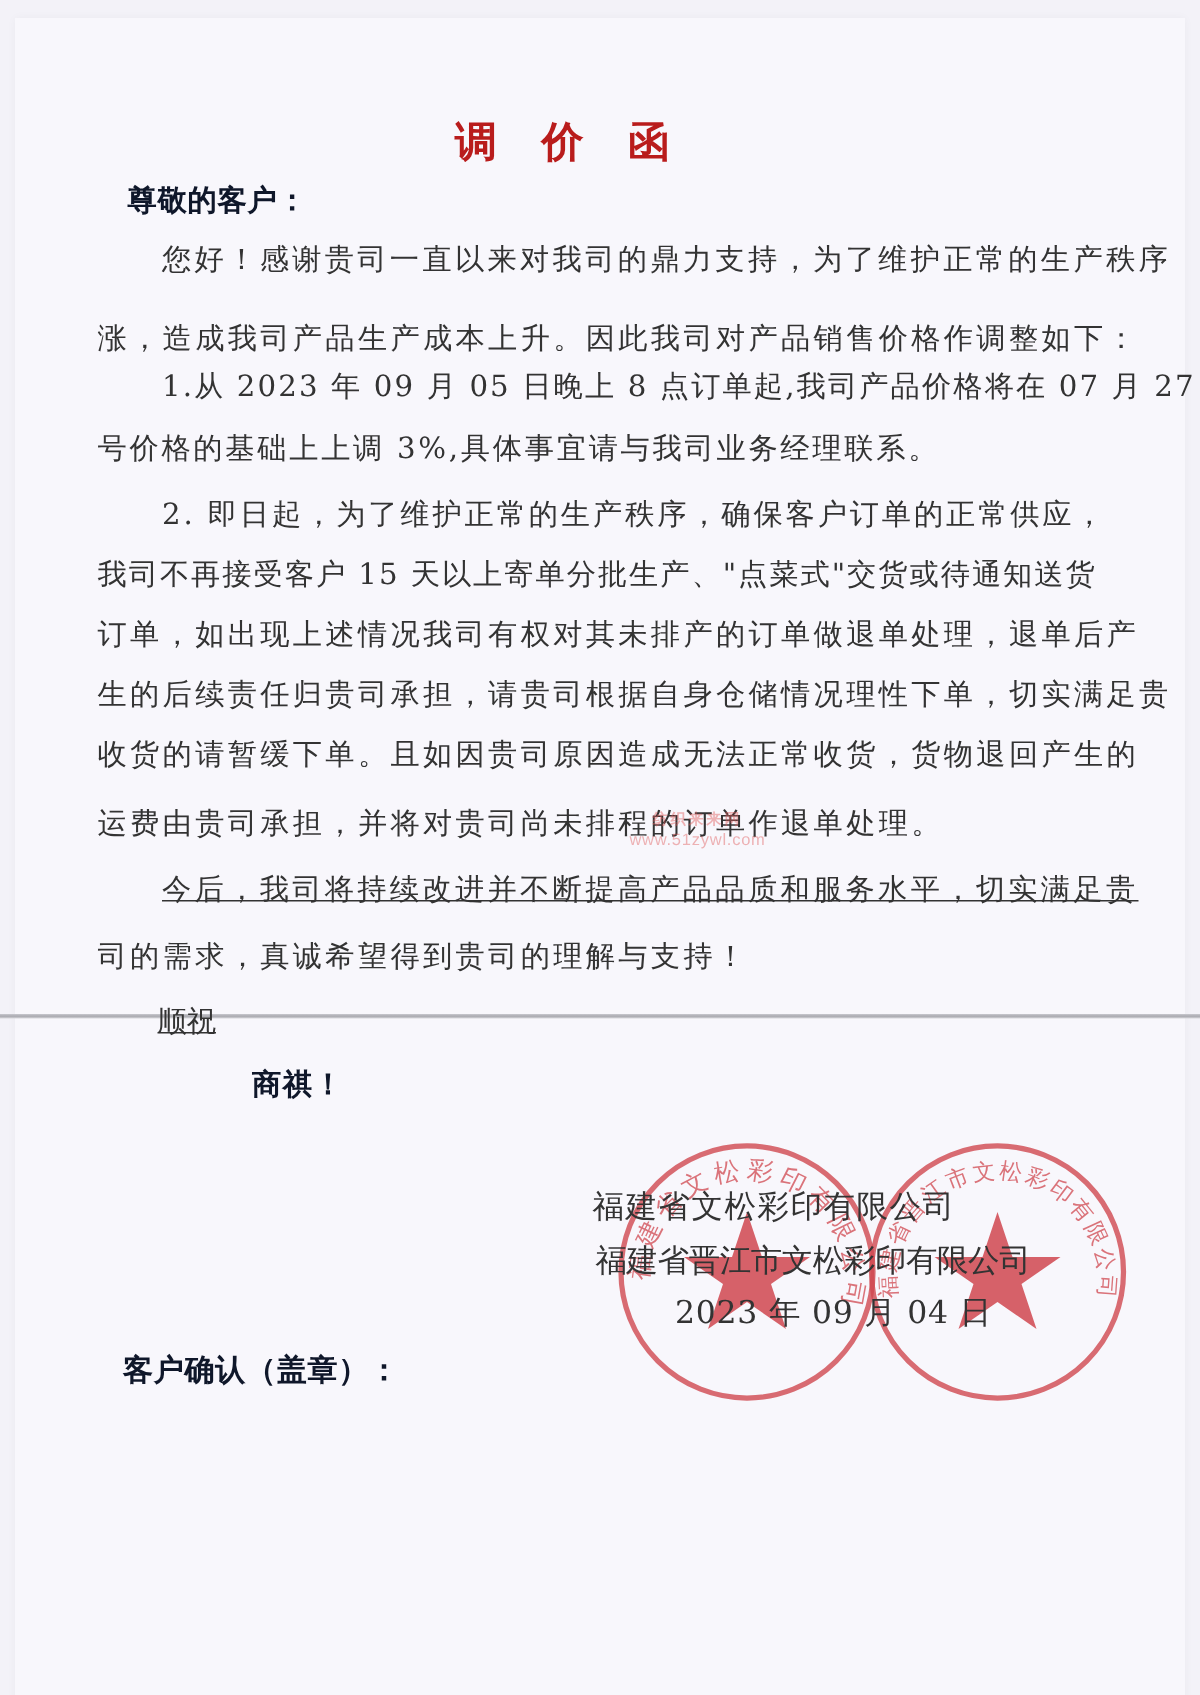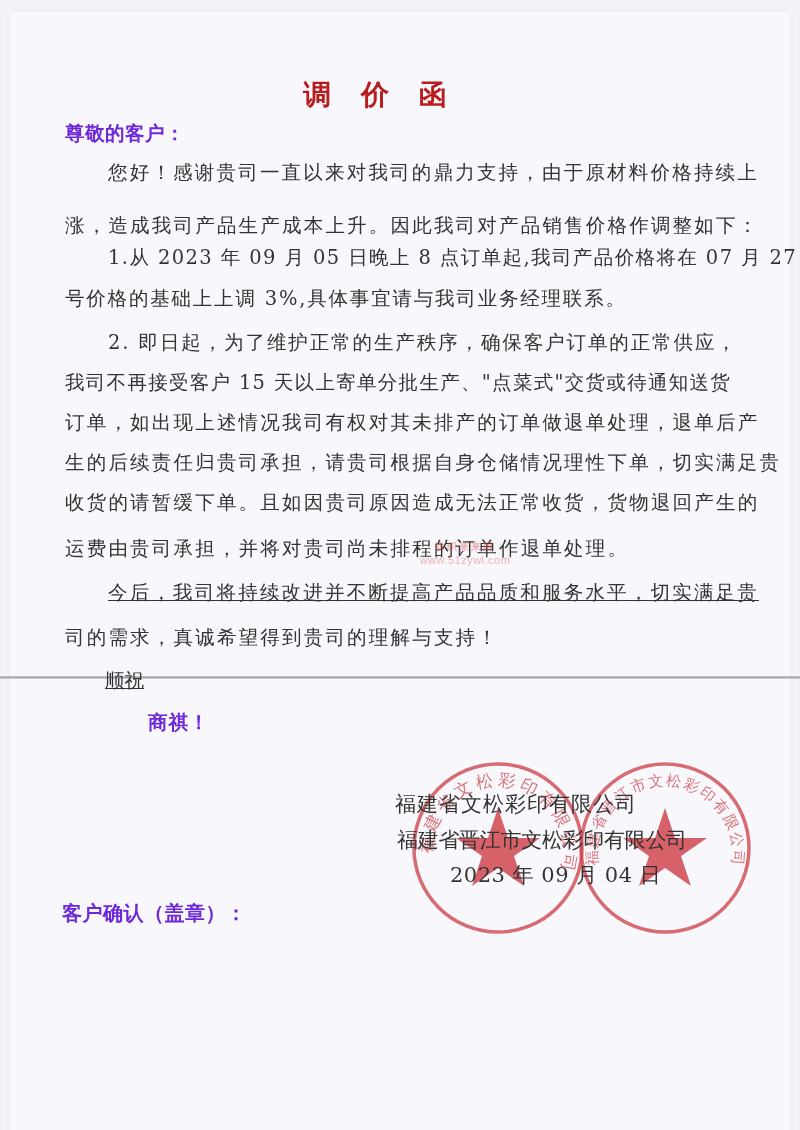--- a/index.html
+++ b/index.html
@@ -15,21 +15,21 @@
     box-shadow: 0 0 6px rgba(0,0,0,0.04);
   }
   .line {
     position:absolute; white-space:nowrap; font-size:19.5px; letter-spacing:2.2px;
     line-height:26px; color:#333;
   }
   .title {
     position:absolute; top:76px; left:0; width:760px; text-align:center;
     font-size:28px; font-weight:bold; letter-spacing:10px; color:#b91c1c;
   }
-  .bold { font-weight:bold; color:#6d28d9; }
+  .bold { font-weight:bold; color:#0f172a;margin-left:20px; }
   .rule {
     position:absolute; left:0; top:676px; width:800px; height:3px;
     background:linear-gradient(#c9c9cf, #a9a9b0, #d7d7dc);
   }
   .sig { position:absolute; white-space:nowrap; font-size:21px; letter-spacing:1px; color:#333; }
   .seal { position:absolute; }
   .watermark {
     position:absolute; left:395px; top:540px; width:140px; text-align:center;
     font-family: "Liberation Sans", sans-serif; color:rgba(225,90,90,0.45); font-size:11px; letter-spacing:0.5px;
   }
@@ -37,21 +37,21 @@
 </style>
 </head>
 <body>
 
 <div class="page"></div>
 
 <div class="title">调 价 函</div>
 
 <div class="line bold" style="left:65px; top:121px; letter-spacing:0.5px;">尊敬的客户：</div>
 
-<div class="line" style="left:108px; top:160px;">您好！感谢贵司一直以来对我司的鼎力支持，由于原材料价格持续上</div>
+<div class="line" style="left:108px; top:160px;">您好！感谢贵司一直以来对我司的鼎力支持，为了维护正常的生产秩序</div>
 <div class="line" style="left:65px; top:200px;margin-top:13px;">涨，造成我司产品生产成本上升。因此我司对产品销售价格作调整如下：</div>
 <div class="line" style="left:108px; top:245px; letter-spacing:1.4px;">1.从 2023 年 09 月 05 日晚上 8 点订单起,我司产品价格将在 07 月 27</div>
 <div class="line" style="left:65px; top:286px; letter-spacing:1.8px;">号价格的基础上上调 3%,具体事宜请与我司业务经理联系。</div>
 <div class="line" style="left:108px; top:330px; letter-spacing:1.9px;">2. 即日起，为了维护正常的生产秩序，确保客户订单的正常供应，</div>
 <div class="line" style="left:65px; top:370px; letter-spacing:1.3px;">我司不再接受客户 15 天以上寄单分批生产、"点菜式"交货或待通知送货</div>
 <div class="line" style="left:65px; top:410px;">订单，如出现上述情况我司有权对其未排产的订单做退单处理，退单后产</div>
 <div class="line" style="left:65px; top:450px;">生的后续责任归贵司承担，请贵司根据自身仓储情况理性下单，切实满足贵</div>
 <div class="line" style="left:65px; top:490px;">收货的请暂缓下单。且如因贵司原因造成无法正常收货，货物退回产生的</div>
 <div class="line" style="left:65px; top:536px;">运费由贵司承担，并将对贵司尚未排程的订单作退单处理。</div>
 <div class="line" style="left:108px; top:580px;text-decoration:underline;">今后，我司将持续改进并不断提高产品品质和服务水平，切实满足贵</div>

